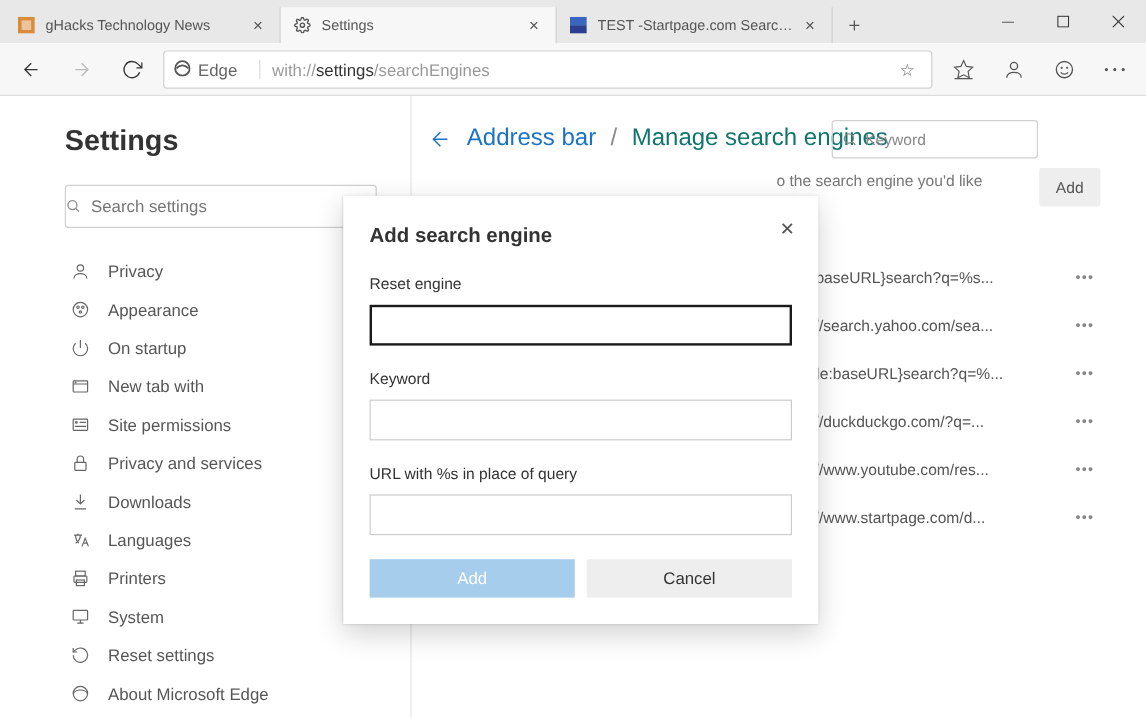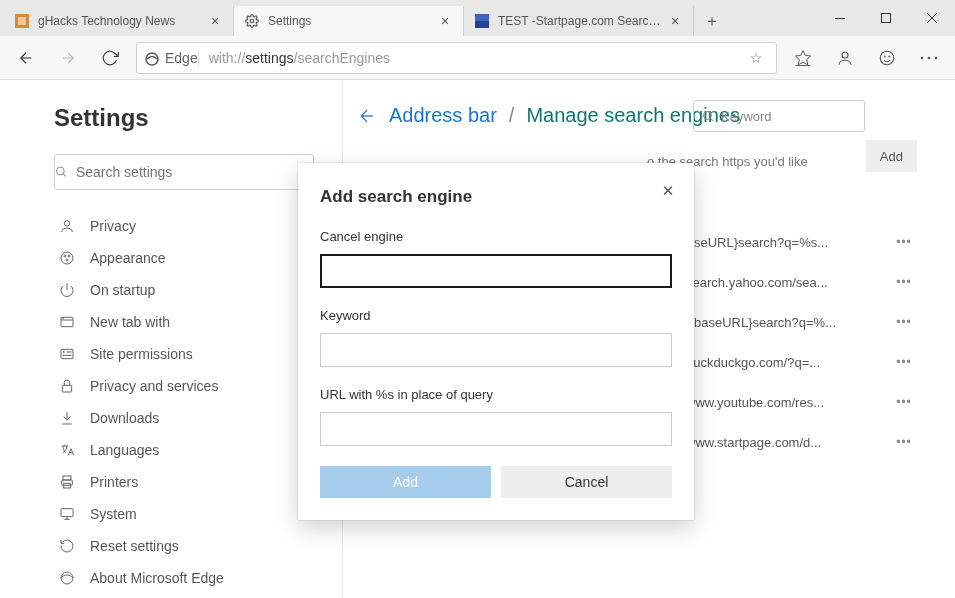--- a/index.html
+++ b/index.html
@@ -13,47 +13,47 @@
 .tab .label { flex: 1; white-space: nowrap; overflow: hidden; text-overflow: ellipsis; }
 .tab .close { width: 16px; height: 16px; display: flex; align-items: center; justify-content: center; font-size: 14px; color: #555; }
 .newtab { width: 36px; height: 30px; display: flex; align-items: center; justify-content: center; font-size: 16px; color: #555; }
 .win-controls { display: flex; height: 100%; }
 .win-controls div { width: 46px; display: flex; align-items: center; justify-content: center; font-size: 12px; }
 
 .toolbar { height: 44px; background: #f7f7f7; display: flex; align-items: center; padding: 0 10px; gap: 10px; border-bottom: 1px solid #ddd; }
 .tb-btn { width: 32px; height: 32px; display: flex; align-items: center; justify-content: center; color: #555; border-radius: 2px; }
 .tb-btn.disabled { color: #bbb; }
 .addrbar { flex: 1; height: 32px; background: #fff; border: 1px solid #d0d0d0; border-radius: 3px; display: flex; align-items: center; padding: 0 8px; font-size: 14px; }
-.addrbar .edge-label { color: #666; padding-right: 0; border-right: 1px solid #ddd; margin-right: 10px; display: flex; align-items: flex-end; gap: 6px; }
+.addrbar .edge-label { color: #666; padding-right: 18px; border-right: 1px solid #ddd; margin-right: 10px; display: flex; align-items: flex-start; gap: 6px; }
 .addrbar .url { flex: 1; color: #999; }
 .addrbar .url .dark { color: #333; }
 .addrbar .star { color: #666; width: 24px; text-align: center; }
 
 .content { display: flex; height: calc(100% - 80px); }
 .sidebar { width: 342px; padding: 24px 28px 24px 54px; }
 .sidebar h1 { font-size: 24px; font-weight: 600; margin-bottom: 22px; }
 .sidebar .search-settings { height: 36px; border: 1px solid #d0d0d0; border-radius: 3px; display: flex; align-items: center; padding: 0 0; margin-bottom: 20px; }
 .sidebar .search-settings input { border: none; outline: none; width: 100%; font-size: 14px; color: #666; }
 .sidebar .nav-item { display: flex; align-items: center; height: 32px; gap: 14px; color: #565656; font-size: 14px; padding-left: 4px; }
 .sidebar .nav-item .nicon { width: 18px; height: 18px; display: flex; align-items: center; justify-content: center; color: #666; }
 
 .main { flex: 1; padding: 24px 38px 24px 14px; border-left: 1px solid #e5e5e5; position: relative; }
-.crumb { display: flex; align-items: center; gap: 12px; font-size: 20px; color: #888; margin-bottom: 27px; }
+.crumb { display: flex; align-items: center; gap: 12px; font-size: 20px; color: #888; margin-bottom: 16px; }
 .crumb .back { color: #1b73c7; font-size: 18px; }
 .crumb .link { color: #1b73c7; }
 .crumb .title { color: #0f766e; }
 .main-search { position: absolute; right: 90px; top: 20px; height: 32px; width: 172px; border: 1px solid #d0d0d0; border-radius: 3px; display: flex; align-items: center; padding: 0 8px; font-size: 13px; color: #888; gap: 6px; }
 .add-btn { position: absolute; right: 38px; top: 60px; height: 32px; padding: 0 14px; background: #eee; border-radius: 2px; display: flex; align-items: center; font-size: 13px; color: #555; }
 .helptext { color: #777; font-size: 13px; margin-bottom: 22px; }
 .th-url { color: #777; font-size: 13px; margin-bottom: 16px; }
 .row { display: flex; align-items: center; height: 40px; }
 .row .url { flex: 1; white-space: nowrap; overflow: hidden; text-overflow: ellipsis; color: #555; font-size: 13px; }
 .row .kebab { width: 26px; text-align: center; color: #888; letter-spacing: 1px; font-size: 12px; }
 
-.modal { position: absolute; left: 298px; top: 163px; width: 396px; background: #fff; box-shadow: 0 8px 22px rgba(0,0,0,0.18), 0 0 2px rgba(0,0,0,0.2); padding: 24px 22px 22px 22px; }
+.modal { position: absolute; left: 286px; top: 163px; width: 396px; background: #fff; box-shadow: 0 8px 22px rgba(0,0,0,0.18), 0 0 2px rgba(0,0,0,0.2); padding: 24px 22px 22px 22px; }
 .modal h2 { font-size: 17px; font-weight: 600; margin-bottom: 22px; }
 .modal .close { position: absolute; right: 16px; top: 18px; width: 20px; height: 20px; display: flex; align-items: center; justify-content: center; color: #555; font-size: 15px; }
 .modal .field-label { font-size: 13px; color: #333; margin-bottom: 10px; }
 .modal input[type=text] { width: 100%; height: 34px; border: 1px solid #ccc; padding: 0 8px; font-size: 13px; outline: none; }
 .modal input.bold { border: 2px solid #1a1a1a; }
 .modal .field { margin-bottom: 20px; }
 .modal .btns { display: flex; gap: 10px; margin-top: 8px; }
 .modal .btn { flex: 1; height: 32px; display: flex; align-items: center; justify-content: center; font-size: 14px; }
 .modal .btn.primary { background: #a7cdec; color: #fff; }
 .modal .btn.secondary { background: #eee; color: #333; }
@@ -328,21 +328,21 @@
           <circle cx="10" cy="10" r="7"></circle>
           <line x1="20" y1="20" x2="15" y2="15"></line>
         </svg>
       <span>Keyword</span>
     </div>
     <div class="add-btn">
         <span>Add</span>
       </div>
 
     <div style="margin-left:290px; margin-top:8px">
-      <div class="helptext">o the search https you'd like</div>
+      <div class="helptext">o the search engine you'd like</div>
       <div class="th-url">URL</div>
       <div class="row">
           <span class="url">{bing:baseURL}search?q=%s...</span>
           <span class="kebab">•••</span>
         </div>
       <div class="row">
           <span class="url">https://search.yahoo.com/sea...</span>
           <span class="kebab">•••</span>
         </div>
       <div class="row">
@@ -363,21 +363,21 @@
         </div>
     </div>
     <div class="extra">English</div>
   </div>
 </div>
 
 <div class="modal">
   <h2>Add search engine</h2>
   <div class="close">✕</div>
   <div class="field">
-    <div class="field-label">Cancel engine</div>
+    <div class="field-label">Reset engine</div>
     <input type="text" class="bold" style="">
   </div>
   <div class="field">
     <div class="field-label">Keyword</div>
     <input type="text" style="">
   </div>
   <div class="field">
     <div class="field-label">URL with %s in place of query</div>
     <input type="text" style="">
   </div>

